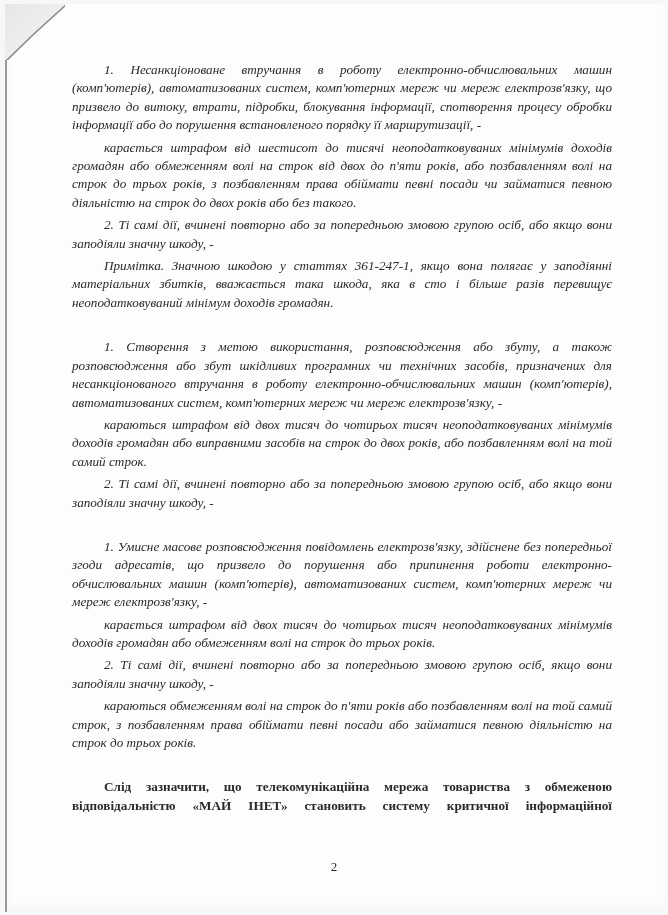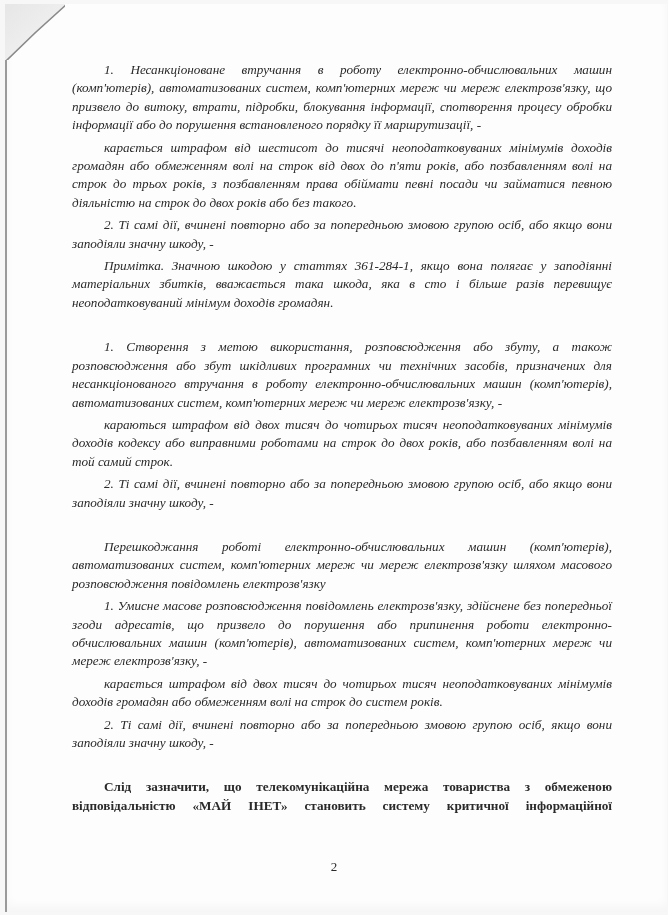--- a/index.html
+++ b/index.html
@@ -53,33 +53,33 @@
     </defs>
     <path d="M0,0 L62,0 Q30,28 0,58 Z" fill="url(#fg)"></path>
     <path d="M62,0 Q30,28 0,58" fill="none" stroke="#8a8a8a" stroke-width="1.6"></path>
   </svg>
 </div>
 
 <div class="content">
   <p class="p it">1. Несанкціоноване втручання в роботу електронно-обчислювальних машин (комп'ютерів), автоматизованих систем, комп'ютерних мереж чи мереж електрозв'язку, що призвело до витоку, втрати, підробки, блокування інформації, спотворення процесу обробки інформації або до порушення встановленого порядку її маршрутизації, -</p>
   <p class="p it">карається штрафом від шестисот до тисячі неоподатковуваних мінімумів доходів громадян або обмеженням волі на строк від двох до п'яти років, або позбавленням волі на строк до трьох років, з позбавленням права обіймати певні посади чи займатися певною діяльністю на строк до двох років або без такого.</p>
   <p class="p it">2. Ті самі дії, вчинені повторно або за попередньою змовою групою осіб, або якщо вони заподіяли значну шкоду, -</p>
-  <p class="p it">Примітка. Значною шкодою у статтях 361-284-1, якщо вона полягає у заподіянні матеріальних збитків, вважається така шкода, яка в сто і більше разів перевищує неоподатковуваний мінімум доходів громадян.</p>
+  <p class="p it">Примітка. Значною шкодою у статтях 361-247-1, якщо вона полягає у заподіянні матеріальних збитків, вважається така шкода, яка в сто і більше разів перевищує неоподатковуваний мінімум доходів громадян.</p>
 
   <div class="gap"></div>
 
   <p class="p it">1. Створення з метою використання, розповсюдження або збуту, а також розповсюдження або збут шкідливих програмних чи технічних засобів, призначених для несанкціонованого втручання в роботу електронно-обчислювальних машин (комп'ютерів), автоматизованих систем, комп'ютерних мереж чи мереж електрозв'язку, -</p>
-  <p class="p it">караються штрафом від двох тисяч до чотирьох тисяч неоподатковуваних мінімумів доходів кодексу або виправними роботами на строк до двох років, або позбавленням волі на той самий строк.</p>
+  <p class="p it">караються штрафом від двох тисяч до чотирьох тисяч неоподатковуваних мінімумів доходів громадян або виправними засобів на строк до двох років, або позбавленням волі на той самий строк.</p>
   <p class="p it">2. Ті самі дії, вчинені повторно або за попередньою змовою групою осіб, або якщо вони заподіяли значну шкоду, -</p>
 
   <div class="gap"></div>
 
-  <p class="p it">Перешкоджання роботі електронно-обчислювальних машин (комп'ютерів), автоматизованих систем, комп'ютерних мереж чи мереж електрозв'язку шляхом масового розповсюдження повідомлень електрозв'язку</p>
   <p class="p it">1. Умисне масове розповсюдження повідомлень електрозв'язку, здійснене без попередньої згоди адресатів, що призвело до порушення або припинення роботи електронно-обчислювальних машин (комп'ютерів), автоматизованих систем, комп'ютерних мереж чи мереж електрозв'язку, -</p>
-  <p class="p it">карається штрафом від двох тисяч до чотирьох тисяч неоподатковуваних мінімумів доходів громадян або обмеженням волі на строк до систем років.</p>
+  <p class="p it">карається штрафом від двох тисяч до чотирьох тисяч неоподатковуваних мінімумів доходів громадян або обмеженням волі на строк до трьох років.</p>
   <p class="p it">2. Ті самі дії, вчинені повторно або за попередньою змовою групою осіб, якщо вони заподіяли значну шкоду, -</p>
+  <p class="p it">караються обмеженням волі на строк до п'яти років або позбавленням волі на той самий строк, з позбавленням права обіймати певні посади або займатися певною діяльністю на строк до трьох років.</p>
 
   <div class="gap"></div>
 
   <p class="p bold normal" style="text-align-last:justify;">Слід зазначити, що телекомунікаційна мережа товариства з обмеженою відповідальністю «МАЙ ІНЕТ» становить систему критичної інформаційної</p>
 </div>
 
 <div class="pagenum">2</div>
 
 </body></html>

